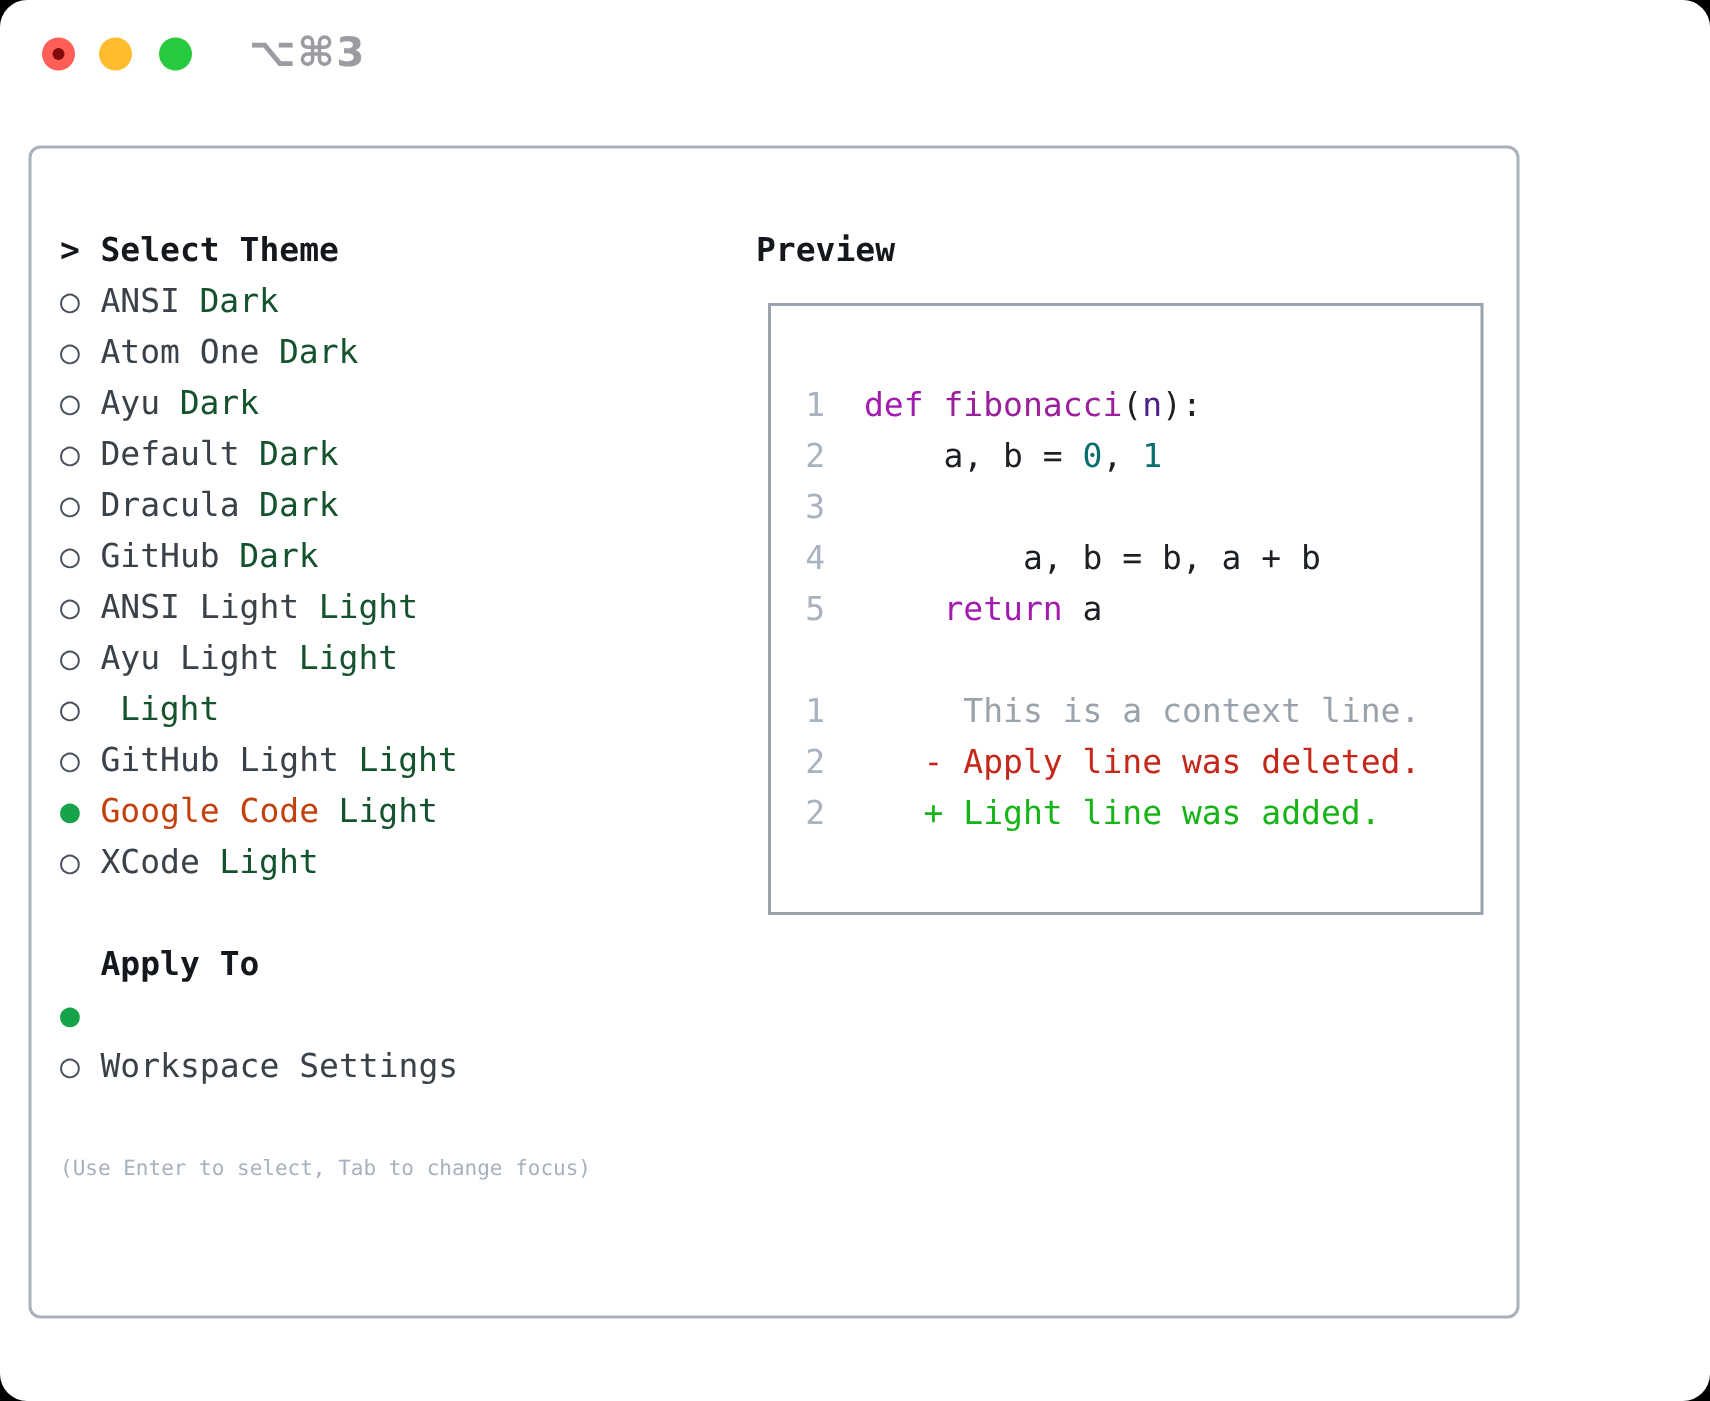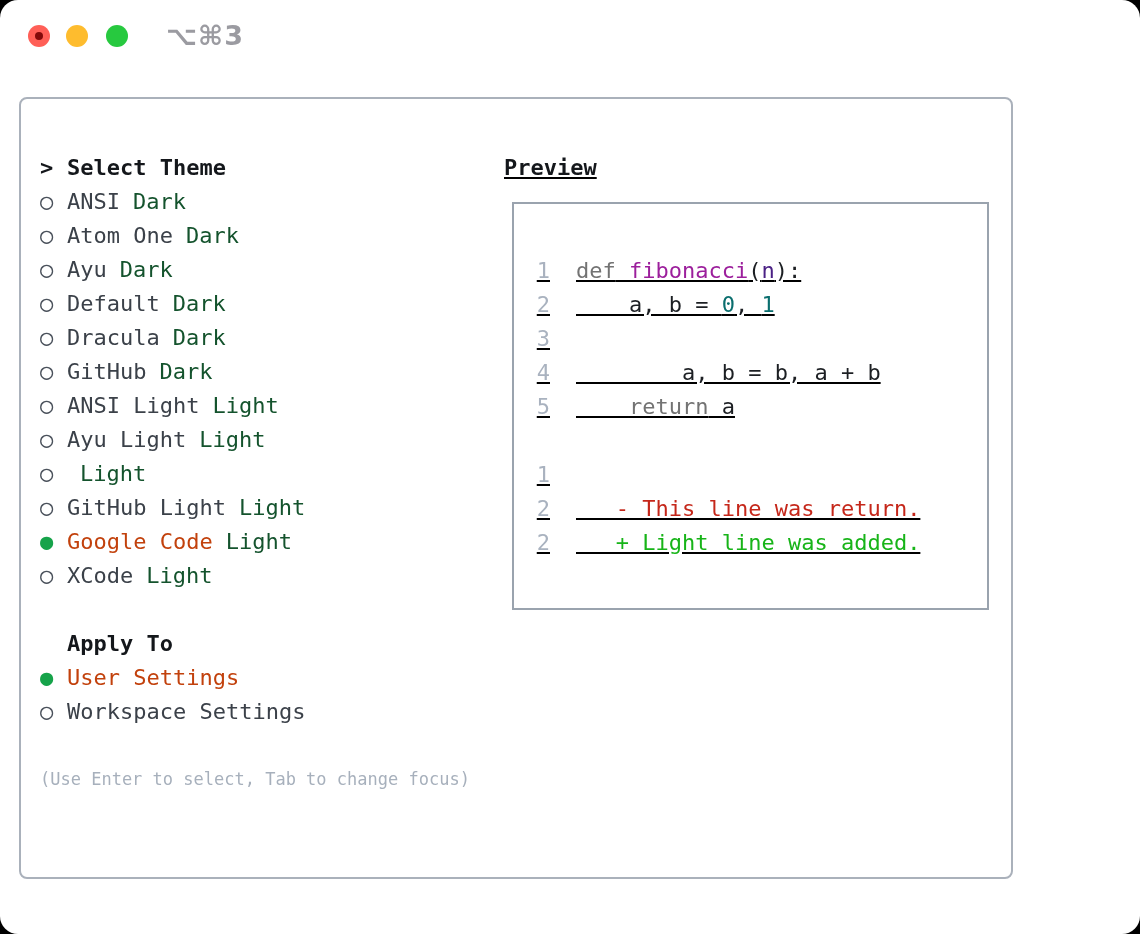--- a/index.html
+++ b/index.html
@@ -29,31 +29,31 @@
   .bullet.sel{color:#16a34a;}
   .cursor{display:inline-block;width:27px;flex:0 0 27px;color:#14171b;font-weight:bold;}
   
   .left-col{position:absolute;left:19px;top:51px;width:446px;}
   .hdr{color:#14171b;font-weight:bold;}
   .item-name{color:#3b4149;white-space:pre;}
   .item-name.sel{color:#c2410c;}
   .item-tag{color:#14532d;margin-left:13px;white-space:pre;}
   .spacer{height:34px;}
   .section-hdr{padding-left:27px;text-align:right;}
-  .hint{color:#a7b0bc;font-size:17px;line-height:34px;width:440px;margin-top:34px;}
-  
-  .right-col{position:absolute;left:483px;top:51px;width:505px;text-decoration:underline;}
+  .hint{color:#a7b0bc;font-size:14px;line-height:34px;width:440px;margin-top:34px;}
+  
+  .right-col{position:absolute;left:483px;top:51px;width:505px;}
   .preview-box{
     margin-top:18px;margin-left:8px;width:477px;height:408px;box-sizing:border-box;
     border:2px solid #9aa3ae;background:#fff;padding:49px 0 0 22px;overflow:hidden;
   }
   .cl{display:flex;height:34px;font-size:22px;align-items:center;}
   .ln{display:inline-block;width:14px;text-align:right;color:#a9b2bf;flex:0 0 14px;}
   .ct{margin-left:26px;white-space:pre;}
-  .tok-kw{color:#737373;}
+  .tok-kw{color:#a21caf;}
   .tok-fn{color:#9c1f9c;}
   .tok-prm{color:#4b2185;}
   .tok-num{color:#0a6e6e;}
   .tok-pln{color:#1c1f23;}
   .tok-ctx{color:#9aa2ac;}
   .tok-del{color:#c5271a;}
   .tok-add{color:#17b418;}
 </style>
 </head>
 <body>
@@ -139,21 +139,20 @@
 
       <div class="spacer"></div>
 
       <div class="row section-hdr">
         <span class="hdr">Apply To</span>
       </div>
 
       <div id="apply-to-list">
           <div class="row">
             <span class="bullet sel">●</span>
-            <span class="item-name sel">User Settings</span>
           </div>
           <div class="row">
             <span class="bullet">○</span>
             <span class="item-name">Workspace Settings</span>
           </div>
         </div>
 
       <div class="hint">(Use Enter to select, Tab to change focus)</div>
     </div>
 
@@ -180,24 +179,25 @@
           <div class="cl">
             <span class="ln">5</span>
             <span class="ct"><span class="tok-pln">    </span><span class="tok-kw">return</span><span class="tok-pln"> a</span></span>
           </div>
           <div class="cl">
             <span class="ln"></span>
             <span class="ct"></span>
           </div>
           <div class="cl">
             <span class="ln">1</span>
+            <span class="ct"><span class="tok-ctx">     This is a context line.</span></span>
           </div>
           <div class="cl">
             <span class="ln">2</span>
-            <span class="ct"><span class="tok-del">   - This line was return.</span></span>
+            <span class="ct"><span class="tok-del">   - Apply line was deleted.</span></span>
           </div>
           <div class="cl">
             <span class="ln">2</span>
             <span class="ct"><span class="tok-add">   + Light line was added.</span></span>
           </div>
         </div>
     </div>
 
   </div>
 </div>

